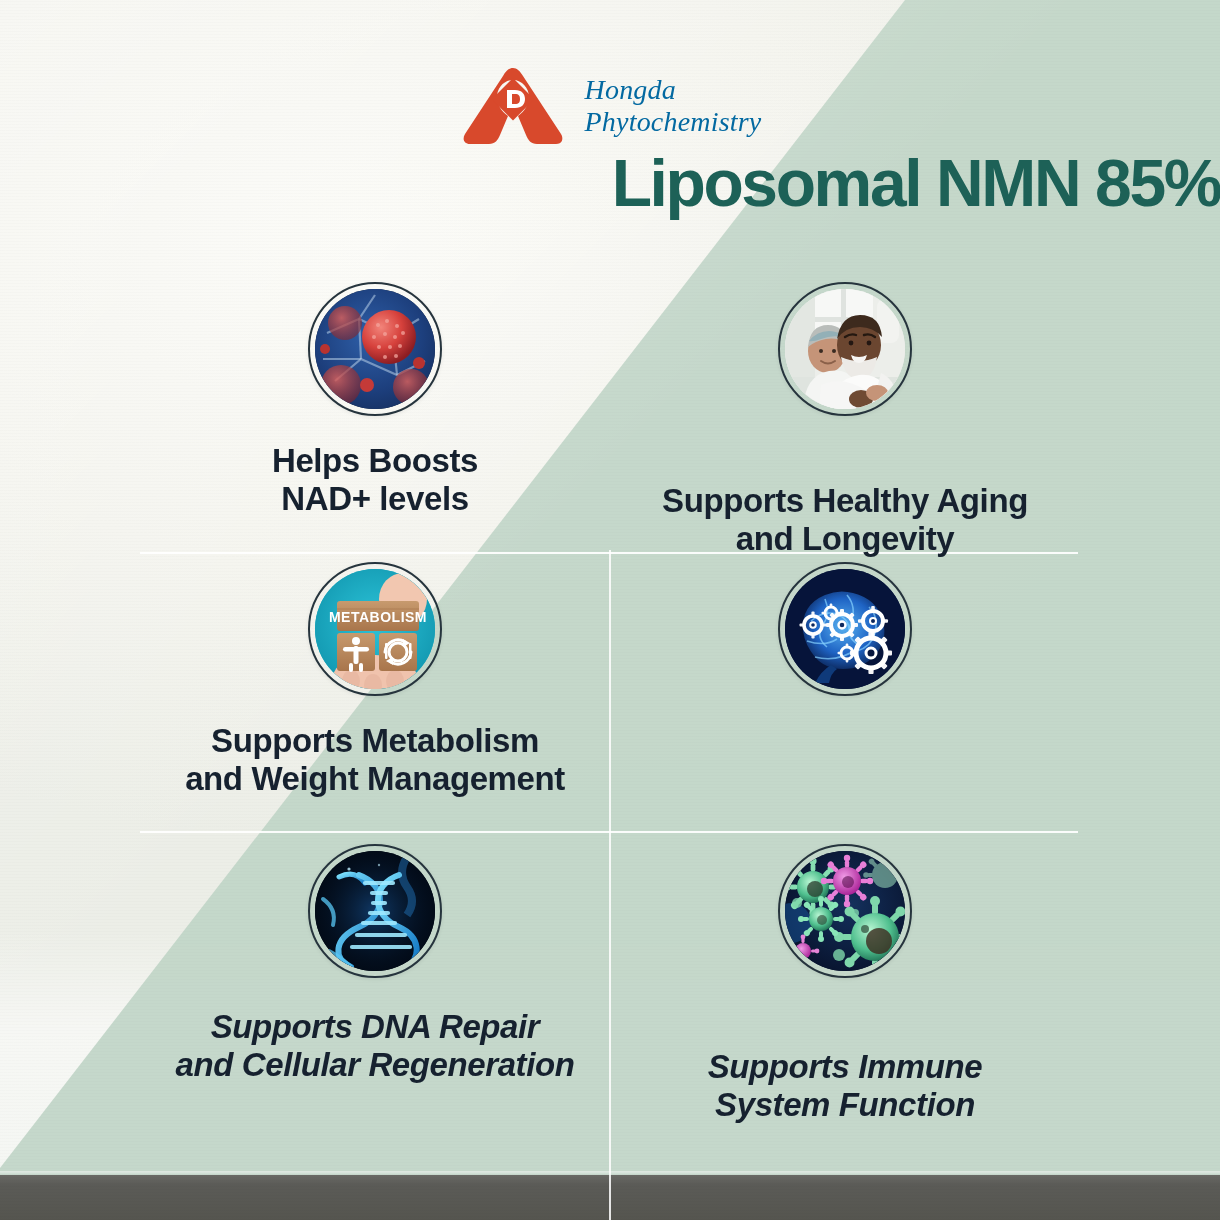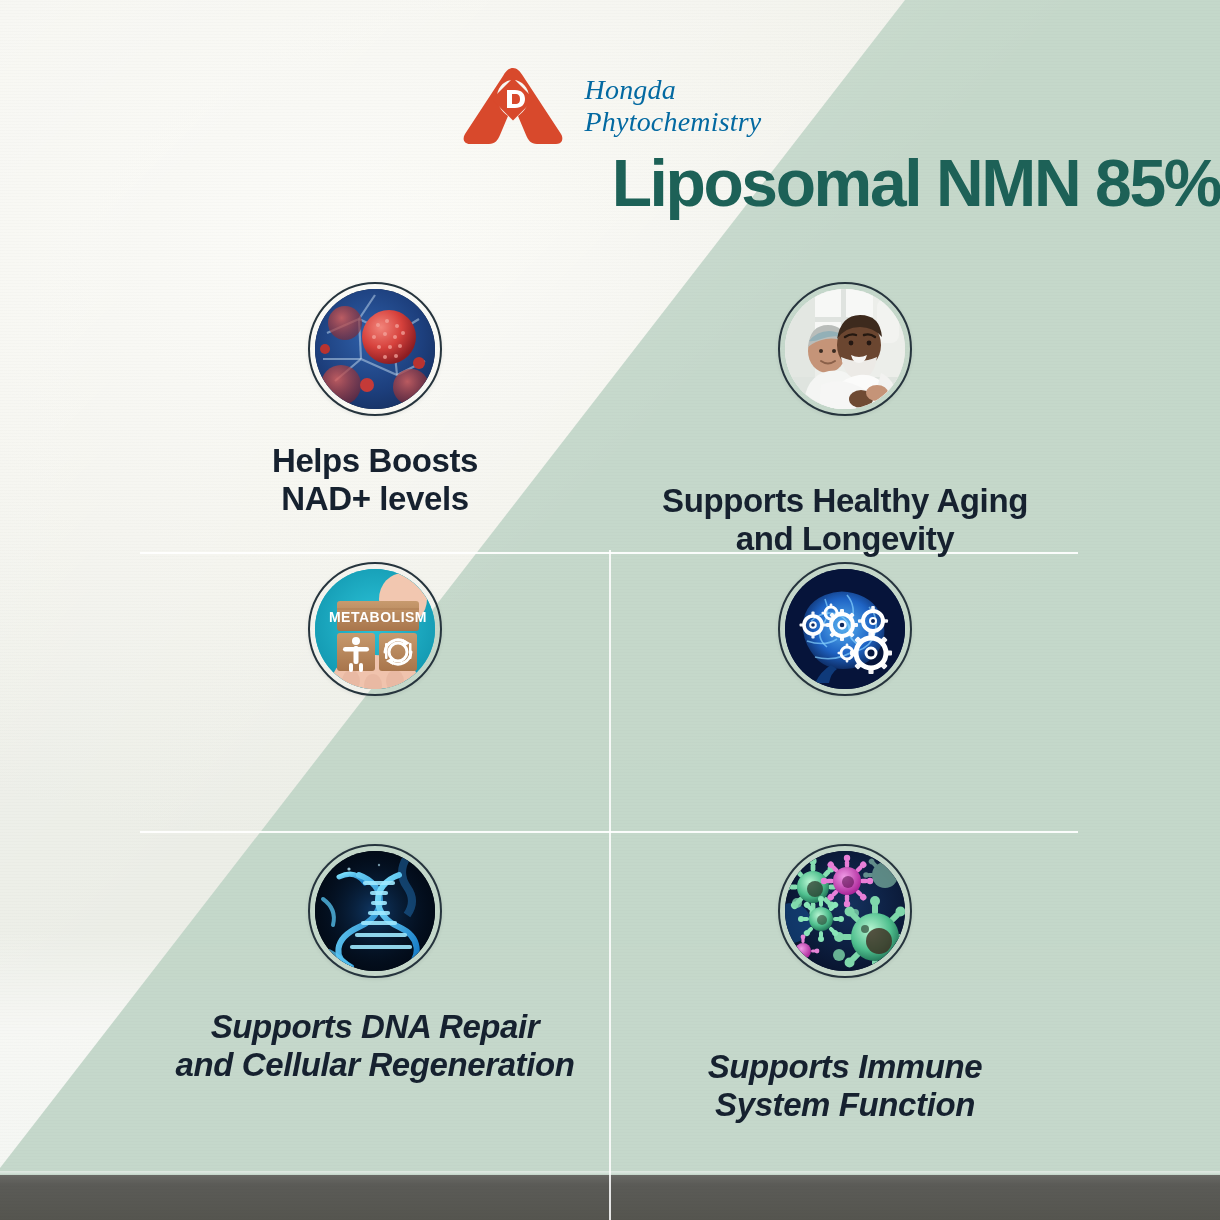--- a/index.html
+++ b/index.html
@@ -315,20 +315,22 @@
             </g>
             <path d="M88 70 l7 4 l-7 4 Z" fill="#ffffff"></path>
             <path d="M78 96 l-7 -4 l7 -4 Z" fill="#ffffff"></path>
             <g fill="#ffffff">
               <rect x="70" y="74" width="2.5" height="16" rx="1"></rect>
               <rect x="94" y="74" width="2.5" height="16" rx="1"></rect>
             </g>
           </svg>
         </div>
       </div>
+      <div class="cell-label">Supports Metabolism
+and Weight Management</div>
     </div>
 
     <div class="cell c-r2 c-right">
       <div class="icon-ring">
         <div class="icon-img" style="background:#07173a;">
           <svg viewBox="0 0 120 120" aria-hidden="true">
             <defs>
               <radialGradient id="gBrain" cx="50%" cy="45%" r="65%">
                 <stop offset="0%" stop-color="#59b2f0"></stop>
                   <stop offset="55%" stop-color="#1e63c4"></stop>

